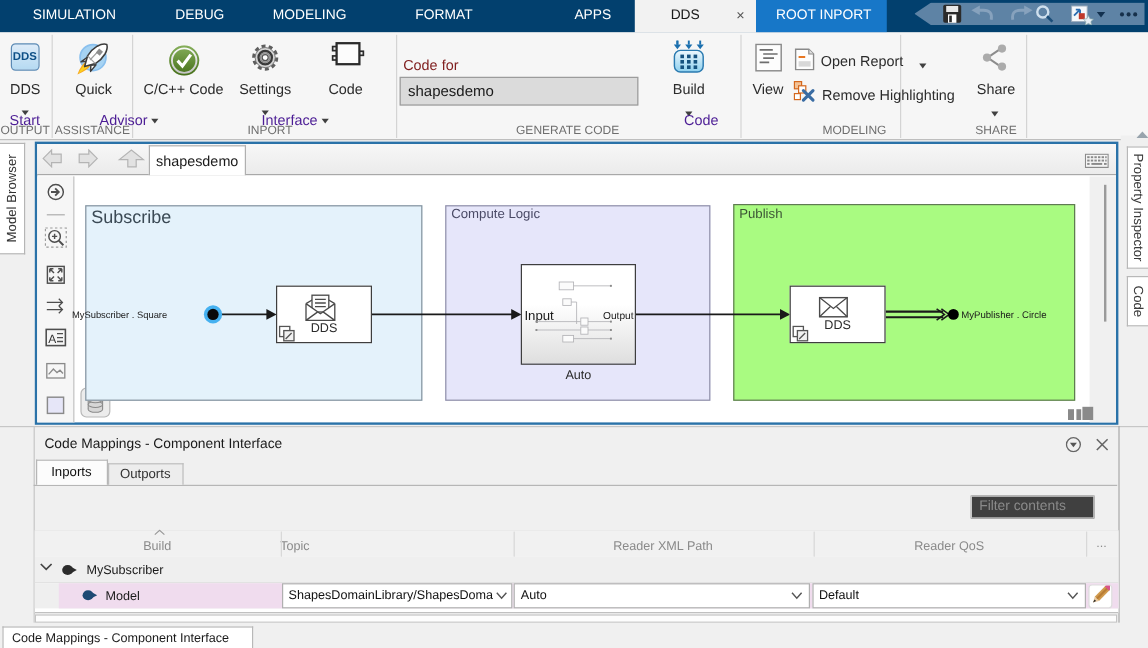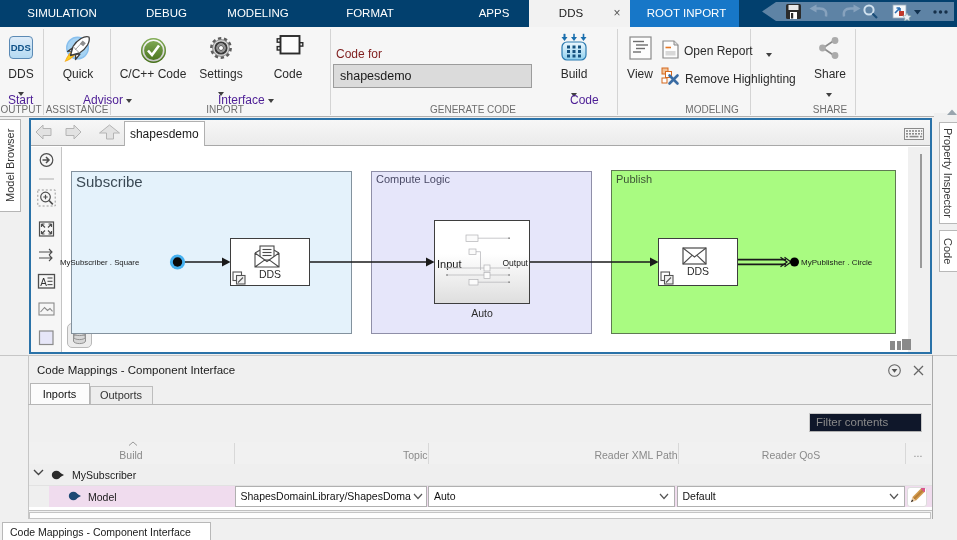--- a/index.html
+++ b/index.html
@@ -403,27 +403,27 @@
  <g stroke="#666" stroke-width="1.3">
       <line x1="1" y1="1" x2="10" y2="10"></line>
       <line x1="10" y1="1" x2="1" y2="10"></line>
     </g>
 </svg>
 
 <div class="abs" style="left:28px;top:403.5px;width:903px;height:1px;background:#b6b6b6"></div>
 <div class="abs" style="left:89.5px;top:386px;width:63px;height:18px;background:#ededed;border:1px solid #bdbdbd;border-bottom:none;font-size:11px;color:#333;text-align:center;line-height:17px">Outports</div>
 <div class="abs" style="left:29.5px;top:383px;width:60px;height:21px;background:#fcfcfc;border:1px solid #b6b6b6;border-bottom:none;font-size:11px;color:#111;text-align:center;line-height:20px">Inports</div>
 
-<div class="abs" style="left:809px;top:412.5px;width:113px;height:19px;background:#0f172a;border:1px solid #c8c8c8;border-bottom:1.5px solid #b0b0b0;font-size:11.5px;color:#8a8a8a;line-height:17px;padding-left:6px">Filter contents</div>
+<div class="abs" style="left:809px;top:412.5px;width:103px;height:19px;background:#404040;border:1px solid #c8c8c8;border-bottom:1.5px solid #b0b0b0;font-size:11.5px;color:#8a8a8a;line-height:17px;padding-left:6px">Filter contents</div>
 
 <div class="abs" style="left:28.5px;top:442px;width:903px;height:68.5px;background:#fff;border-top:1px solid #d0d0d0;border-bottom:1px solid #c0c0c0"></div>
 <div class="abs" style="left:28.5px;top:442px;width:903px;height:22px;background:#f1f1f1"></div>
 <div class="abs" style="left:28.5px;top:442px;width:205px;height:22px;font-size:10.5px;color:#8a8a8a;text-align:center;line-height:26px">Build</div>
-<div class="abs" style="left:233.5px;top:442px;width:194px;height:22px;font-size:10.5px;color:#8a8a8a;text-align:right;line-height:26px">Topic</div>
-<div class="abs" style="left:427.5px;top:442px;width:250px;height:22px;font-size:10.5px;color:#8a8a8a;text-align:right;line-height:26px">Reader XML Path</div>
+<div class="abs" style="left:233.5px;top:442px;width:194px;height:22px;font-size:10.5px;color:#8a8a8a;text-align:left;line-height:26px">Topic</div>
+<div class="abs" style="left:427.5px;top:442px;width:250px;height:22px;font-size:10.5px;color:#8a8a8a;text-align:center;line-height:26px">Reader XML Path</div>
 <div class="abs" style="left:677.5px;top:442px;width:227px;height:22px;font-size:10.5px;color:#8a8a8a;text-align:center;line-height:26px">Reader QoS</div>
 <div class="abs" style="left:905px;top:440px;width:26px;height:22px;font-size:10.5px;color:#8a8a8a;text-align:center;line-height:26px">...</div>
 <svg class="abs" style="left:128px;top:441px" width="10" height="5" viewBox="0 0 10 5">
     <path d="M1 4.5 l4 -3.5 4 3.5" fill="none" stroke="#999" stroke-width="1"></path>
   </svg>
 <div class="abs" style="left:233.5px;top:443px;width:1px;height:21px;background:#d8d8d8"></div>
 <div class="abs" style="left:427.5px;top:443px;width:1px;height:21px;background:#d8d8d8"></div>
 <div class="abs" style="left:677.5px;top:443px;width:1px;height:21px;background:#d8d8d8"></div>
 <div class="abs" style="left:905px;top:443px;width:1px;height:21px;background:#d8d8d8"></div>
 

